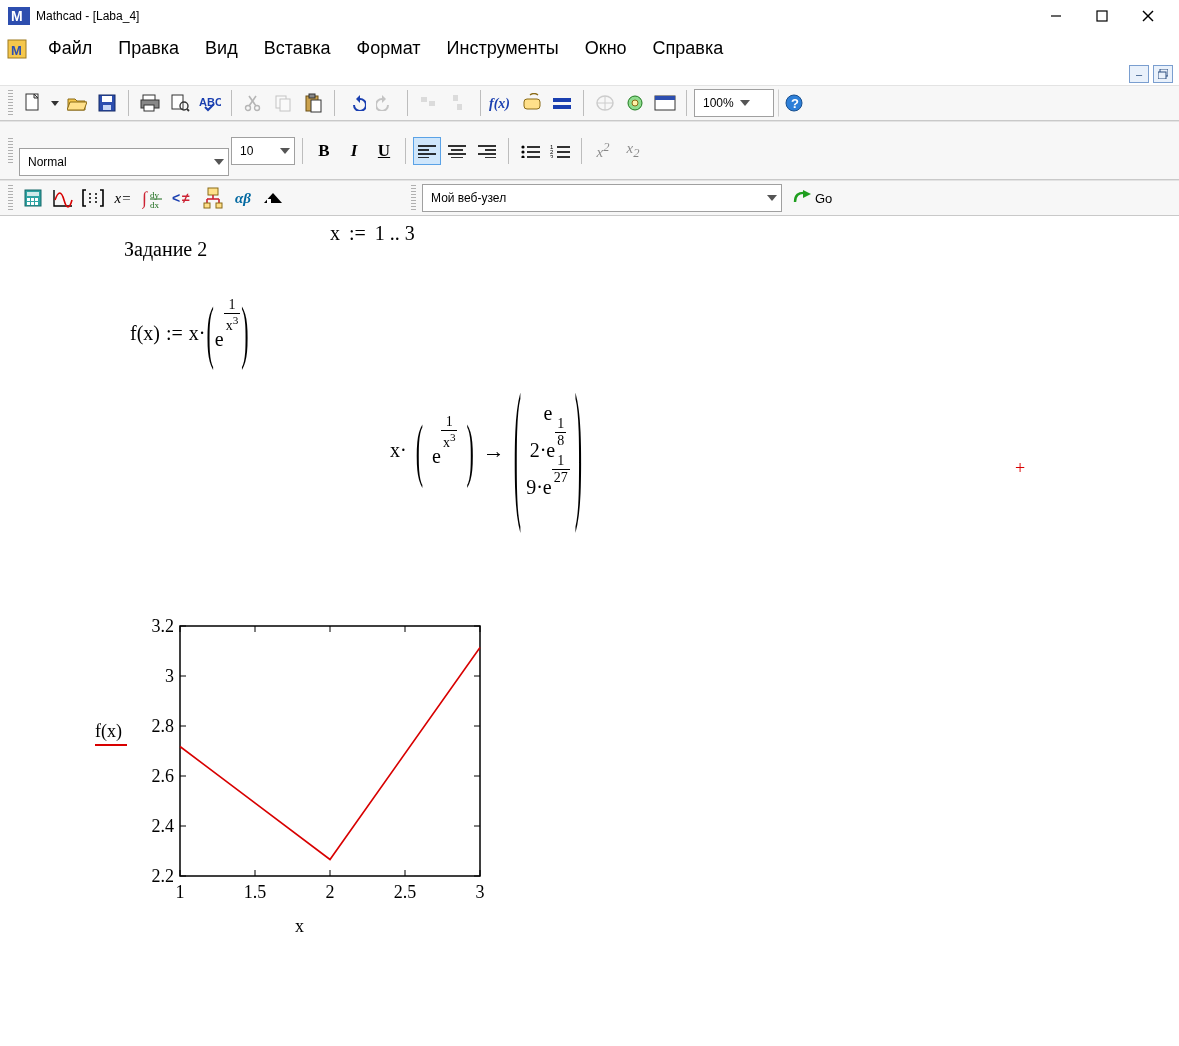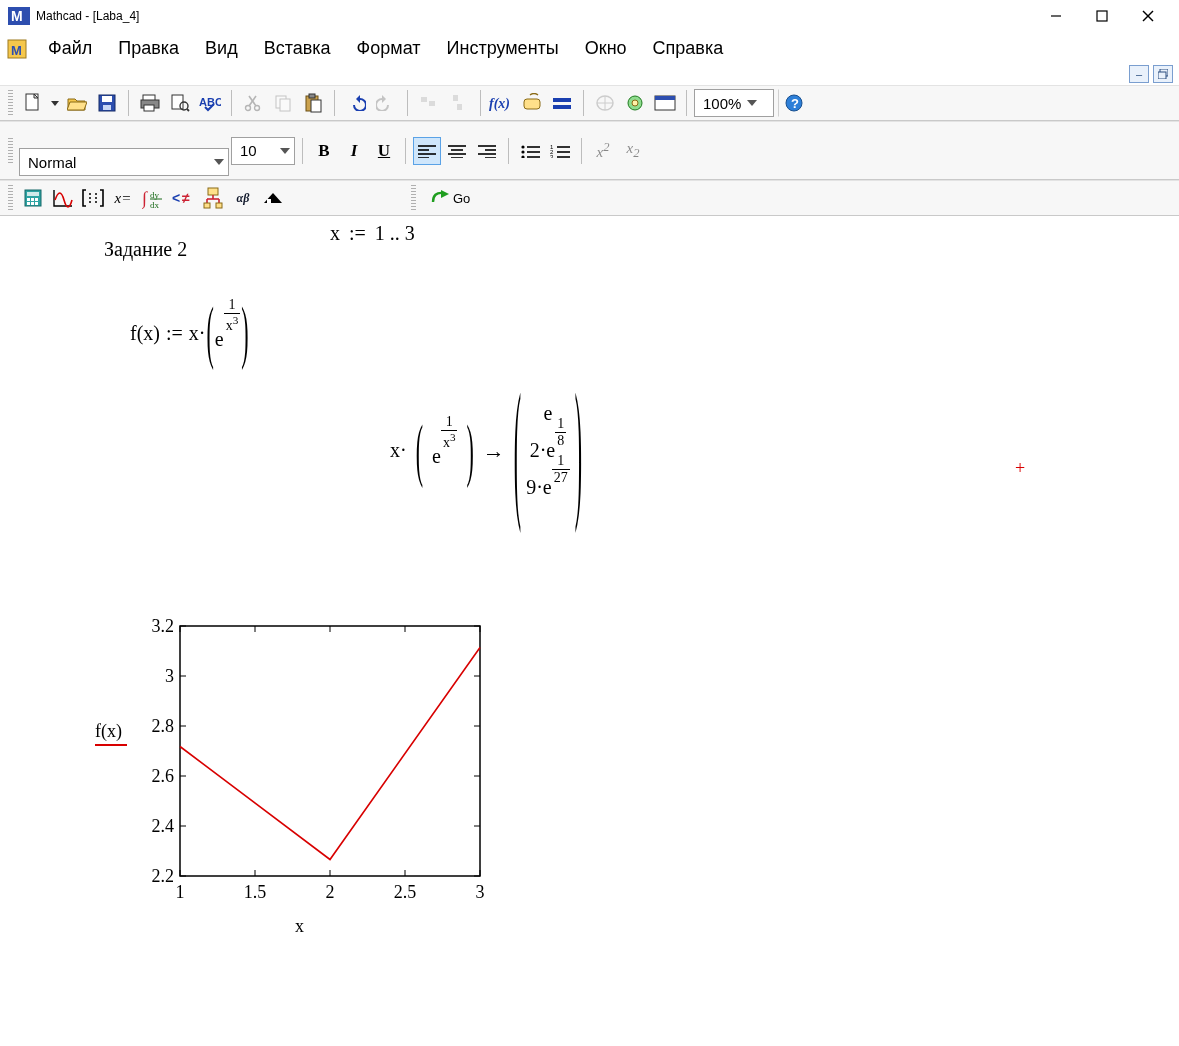--- a/index.html
+++ b/index.html
@@ -13,21 +13,21 @@
   .menubar .doclogo { width:22px; height:22px; margin-right:6px; }
   .menubar .item { padding:4px 12px; cursor:default; }
   .mdi-ctrl { display:flex; justify-content:flex-end; padding:0 6px 2px 0; gap:4px;}
   .mdi-ctrl .b { width:20px;height:18px;border:1px solid #7a9ecf;background:#e9f1fb;display:flex;align-items:center;justify-content:center;font-size:11px;color:#2a4d7f;}
   .toolbar-row { display:flex; align-items:center; border-top:1px solid #e3e3e3; border-bottom:1px solid #c9c9c9; background:#f7f7f7; padding:3px 8px; gap:2px; }
   .tsep { width:1px; height:26px; background:#bdbdbd; margin:0 5px; }
   .grip { width:5px; height:26px; background:repeating-linear-gradient(180deg,#b0b0b0 0,#b0b0b0 1px,transparent 1px,transparent 3px); margin-right:4px;}
   .btn { min-width:28px; height:28px; display:flex; align-items:center; justify-content:center; border:1px solid transparent; }
   .btn.on { background:#cfe6fb; border:1px solid #5aa2e6; }
   .btn svg { display:block; }
-  .combo { height:28px; border:1px solid #a0a0a0; background:#fff; display:flex; align-items:center; padding:0 4px 0 8px; font-size:15px; gap:6px;}
+  .combo { height:28px; border:1px solid #a0a0a0; background:#fff; display:flex; align-items:center; padding:0 4px 0 8px; font-size:12px; gap:6px;}
   .combo .chev { display:flex; }
   .zoom { width:80px; }
   .style-combo{width:210px;margin-top:23px;}
   .font-combo{width:270px;}
   .size-combo{width:64px;}
   .web-combo{width:360px;}
   .bold{font-weight:700;}
   .ital{font-style:italic;}
   .under{text-decoration:underline;}
   .worksheet { position:relative; background:#fff; height: calc(100vh - 32px - 40px - 22px - 38px - 38px - 38px); }
@@ -393,43 +393,52 @@
         <rect x="5" y="1" width="10" height="7" fill="#ffe08a" stroke="#8a6a16"></rect>
         <line x1="10" y1="8" x2="10" y2="12" stroke="#c23" stroke-width="1.6"></line>
         <line x1="4" y1="12" x2="16" y2="12" stroke="#c23" stroke-width="1.6"></line>
         <line x1="4" y1="12" x2="4" y2="16" stroke="#c23" stroke-width="1.6"></line>
         <line x1="16" y1="12" x2="16" y2="16" stroke="#c23" stroke-width="1.6"></line>
         <rect x="1" y="16" width="6" height="5" fill="#ffe08a" stroke="#8a6a16"></rect>
         <rect x="13" y="16" width="6" height="5" fill="#ffe08a" stroke="#8a6a16"></rect>
       </svg>
     </div>
   <div class="btn">
-      <span style="font-family:'Times New Roman';font-style:italic;font-weight:700;font-size:12px;color:#0f172a">αβ</span>
+      <span style="font-family:'Times New Roman';font-style:italic;font-weight:700;font-size:15px;color:#0369a1">αβ</span>
     </div>
   <div class="btn">
       <svg width="22" height="18">
         <path d="M2 14 l9 -10 l9 10 z" fill="#000"></path>
         <rect x="5" y="10" width="4" height="4" fill="#fff"></rect>
       </svg>
     </div>
 
   <span style="flex:0 0 120px"></span>
   <span class="grip"></span>
+  <div class="combo web-combo">
+      <span>Мой веб-узел</span>
+      <span style="flex:1"></span>
+      <span class="chev">
+        <svg width="10" height="8">
+          <polygon points="0,1 10,1 5,7" fill="#555"></polygon>
+        </svg>
+      </span>
+    </div>
   <div class="btn go-btn">
     <svg width="18" height="16">
         <path d="M2 12 q0 -10 10 -9" fill="none" stroke="#1f9e1f" stroke-width="2.4"></path>
         <polygon points="10,0 18,4 10,8" fill="#1f9e1f"></polygon>
       </svg>
     <span>Go</span>
   </div>
 </div>
 
 <div class="worksheet">
 
-  <div class="elem" style="left:104px;top:22px;">Задание 2</div>
+  <div class="elem" style="left:124px;top:22px;">Задание 2</div>
 
   <div class="elem" style="left:330px;top:6px;">
     <span>x</span>
     <span style="margin:0 4px">:=</span>
     <span>1 .. 3</span>
   </div>
 
   <div class="elem" style="left:130px;top:100px;display:flex;align-items:center;">
     <span>f(x)</span>
     <span style="margin:0 6px">:=</span>

